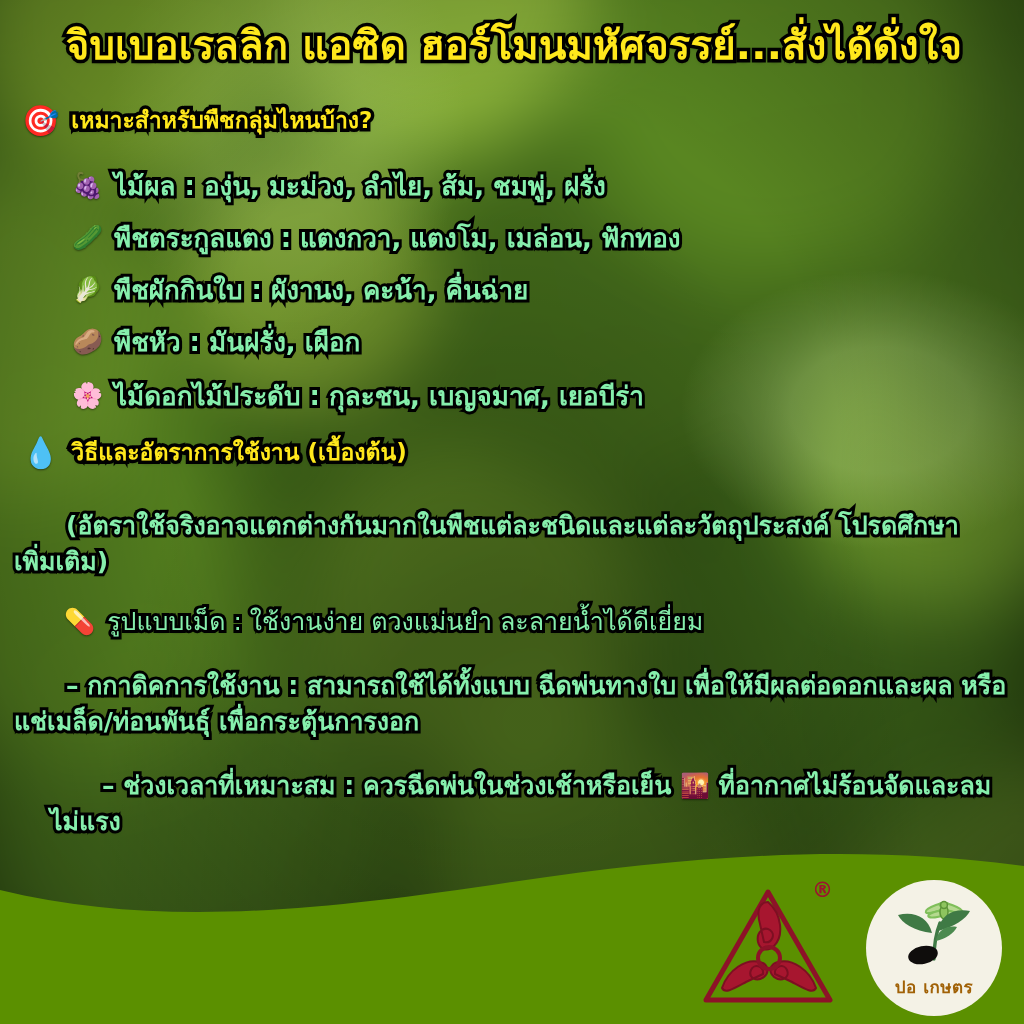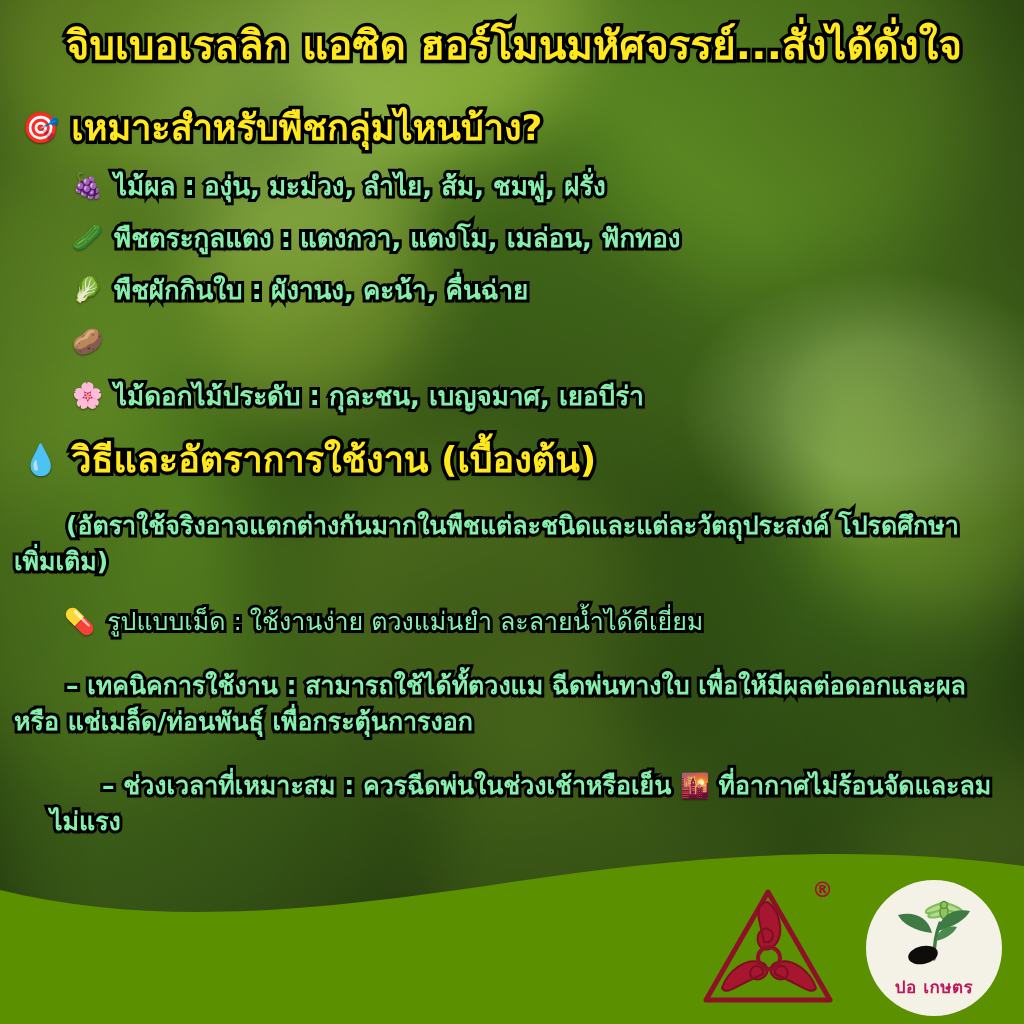--- a/index.html
+++ b/index.html
@@ -78,21 +78,21 @@
   .h-row{
     position:absolute;
     display:flex; align-items:center; gap:12px;
   }
   .h-row .ico{
     font-size:30px; line-height:1;
     -webkit-text-stroke:0;
     text-shadow:0 1px 2px rgba(0,0,0,.5);
     flex:0 0 auto;
   }
-  .h-text{ font-size:36px; font-weight:bold; line-height:1.2; white-space:nowrap;text-align:center; }
+  .h-text{ font-size:23px; font-weight:bold; line-height:1.2; white-space:nowrap;text-align:center; }
 
   .head1{ left:22px; top:106px; }
   .head2{ left:22px; top:438px; }
 
   .bullet{
     position:absolute; left:72px;
     display:flex; align-items:flex-start; gap:12px;
   }
   .bullet .ico{
     font-size:25px; line-height:1.25;
@@ -150,21 +150,21 @@
   }
   .logo-circle{
     position:absolute; left:866px; top:880px;
     width:136px; height:136px; border-radius:50%;
     background:#f4f2e6;
     display:flex; flex-direction:column;
     align-items:center; justify-content:center;
     gap:2px;
   }
   .logo-circle .brand{
-    font-size:17px; font-weight:bold; color:#be185d;
+    font-size:17px; font-weight:bold; color:#a16207;
     -webkit-text-stroke:0;
     letter-spacing:.5px;
   }
 </style>
 </head>
 <body>
 
 <div id="poster">
 
   <div class="bg"></div>
@@ -187,39 +187,40 @@
     <div class="bullet b2">
       <span class="ico">🥒</span>
       <span class="txt stroke">พืชตระกูลแตง : แตงกวา, แตงโม, เมล่อน, ฟักทอง</span>
     </div>
     <div class="bullet b3">
       <span class="ico">🥬</span>
       <span class="txt stroke">พืชผักกินใบ : ผังานง, คะน้า, คื่นฉ่าย</span>
     </div>
     <div class="bullet b4">
       <span class="ico">🥔</span>
+      <span class="txt stroke">พืชหัว : มันฝรั่ง, เผือก</span>
     </div>
     <div class="bullet b5">
       <span class="ico">🌸</span>
       <span class="txt stroke">ไม้ดอกไม้ประดับ : กุละชน, เบญจมาศ, เยอบีร่า</span>
     </div>
 
     <div class="h-row head2">
       <span class="ico">💧</span>
       <span class="h-text stroke-y">วิธีและอัตราการใช้งาน (เบื้องต้น)</span>
     </div>
 
     <div class="para note stroke">(อัตราใช้จริงอาจแตกต่างกันมากในพืชแต่ละชนิดและแต่ละวัตถุประสงค์ โปรดศึกษาเพิ่มเติม)</div>
 
     <div class="pillrow">
       <span class="ico">💊</span>
       <span class="txt stroke">รูปแบบเม็ด : ใช้งานง่าย ตวงแม่นยำ ละลายน้ำได้ดีเยี่ยม</span>
     </div>
 
-    <div class="para p2 stroke">– เทคนิคการใช้งาน : สามารถใช้ได้ทั้ตวงแม ฉีดพ่นทางใบ เพื่อให้มีผลต่อดอกและผล หรือ แช่เมล็ด/ท่อนพันธุ์ เพื่อกระตุ้นการงอก</div>
+    <div class="para p2 stroke">– กกาดิคการใช้งาน : สามารถใช้ได้ทั้งแบบ ฉีดพ่นทางใบ เพื่อให้มีผลต่อดอกและผล หรือ แช่เมล็ด/ท่อนพันธุ์ เพื่อกระตุ้นการงอก</div>
 
     <div class="para p3 stroke"><span>– ช่วงเวลาที่เหมาะสม : ควรฉีดพ่นในช่วงเช้าหรือเย็น </span><span class="inline-ico">🌇</span><span> ที่อากาศไม่ร้อนจัดและลมไม่แรง</span></div>
 
     <svg class="wave" viewBox="0 0 1024 190" preserveAspectRatio="none">
       <path d="M0,56 C150,92 300,80 512,48 C700,20 860,10 1024,32 L1024,190 L0,190 Z" fill="#5b9000"></path>
     </svg>
 
     <svg class="logo-trefoil" viewBox="0 0 140 132">
       <path d="M70 8 L132 116 L8 116 Z" fill="none" stroke="#8d1228" stroke-width="5" stroke-linejoin="round"></path>
       <g fill="#a7162f" stroke="#7d0f22" stroke-width="2">

